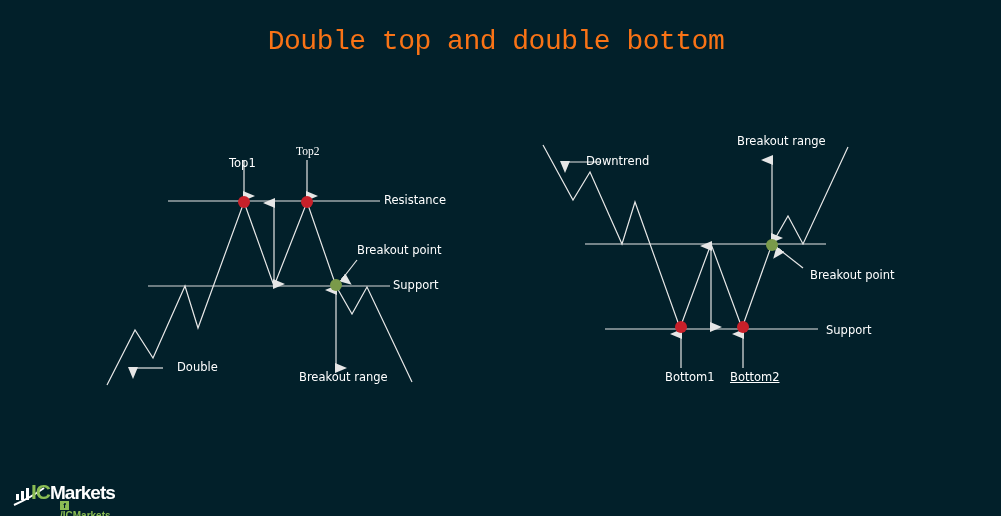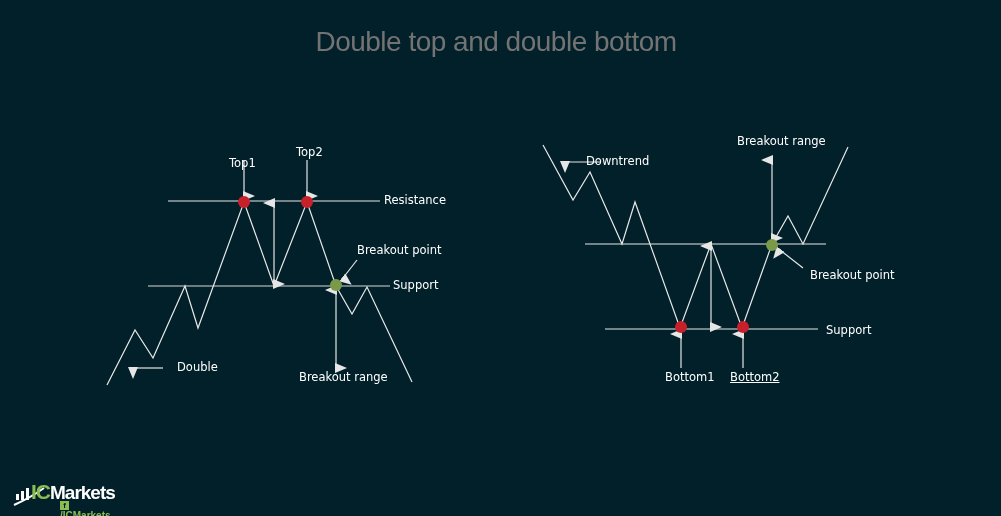--- a/index.html
+++ b/index.html
@@ -1,17 +1,17 @@
 <!DOCTYPE html>
 <html><head>
 <meta charset="utf-8">
 <style>
   html,body{margin:0;padding:0;}
   body{width:1001px;height:516px;background:#02202a;position:relative;overflow:hidden;font-family:"DejaVu Sans",sans-serif;}
-  .title{position:absolute;left:0;top:26px;width:992px;text-align:center;color:#737373;font-size:28px;font-family:Liberation Sans, sans-serif;letter-spacing:-0.5px;}
+  .title{position:absolute;left:0;top:26px;width:992px;text-align:center;color:#f97316;font-size:28px;font-family:Liberation Mono, monospace;letter-spacing:-0.5px;}
   svg.dia{position:absolute;left:0;top:0;}
   .lbl{position:absolute;color:#ffffff;font-size:11.5px;white-space:nowrap;font-family:"DejaVu Sans",sans-serif;}
   .logo{position:absolute;left:14px;top:482px;}
   .logo .main{color:#fff;font-weight:bold;font-size:19px;font-family:"Liberation Sans",sans-serif;letter-spacing:-1px;}
   .logo .main .ic{color:#8bbd54;font-size:21px;}
   .logo .sub{position:absolute;left:46px;top:17px;color:#8bbd54;font-weight:bold;font-size:10px;font-family:"Liberation Sans",sans-serif;}
 </style>
 </head>
 <body>
 
@@ -60,21 +60,21 @@
 
   <g>
     <rect x="16" y="494" width="3" height="6" fill="#fff"></rect>
     <rect x="21" y="491" width="3" height="9" fill="#fff"></rect>
     <rect x="26" y="488" width="3" height="12" fill="#fff"></rect>
     <path d="M14,505 Q30,498 44,488" stroke="#fff" stroke-width="2" fill="none"></path>
   </g>
 </svg>
 
 <div class="lbl" style="left:229px;top:144px;margin-top:12px;">Top1</div>
-<div class="lbl" style="left:296px;top:145px;">Top2</div>
+<div class="lbl" style="left:296px;top:145px;font-family:Liberation Serif, serif;">Top2</div>
 <div class="lbl" style="left:384px;top:193px;">Resistance</div>
 <div class="lbl" style="left:357px;top:243px;">Breakout  point</div>
 <div class="lbl" style="left:393px;top:278px;">Support</div>
 <div class="lbl" style="left:177px;top:360px;">Double</div>
 <div class="lbl" style="left:299px;top:370px;">Breakout range</div>
 
 <div class="lbl" style="left:737px;top:134px;">Breakout range</div>
 <div class="lbl" style="left:586px;top:154px;">Downtrend</div>
 <div class="lbl" style="left:810px;top:268px;">Breakout  point</div>
 <div class="lbl" style="left:826px;top:323px;">Support</div>

